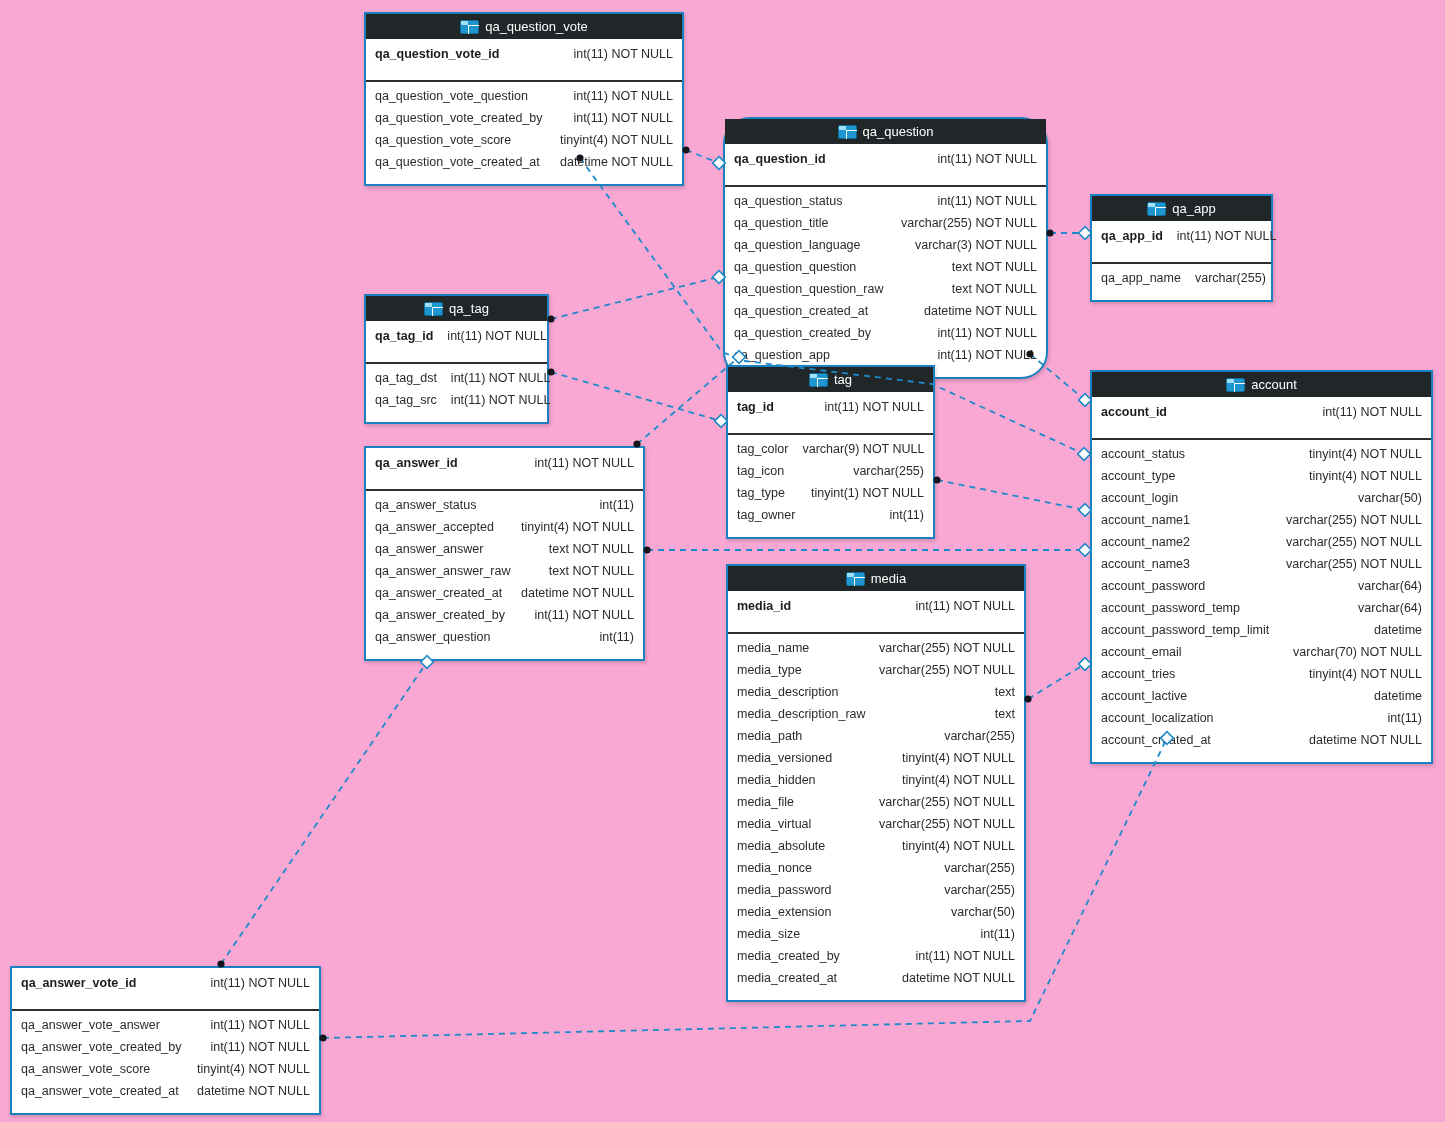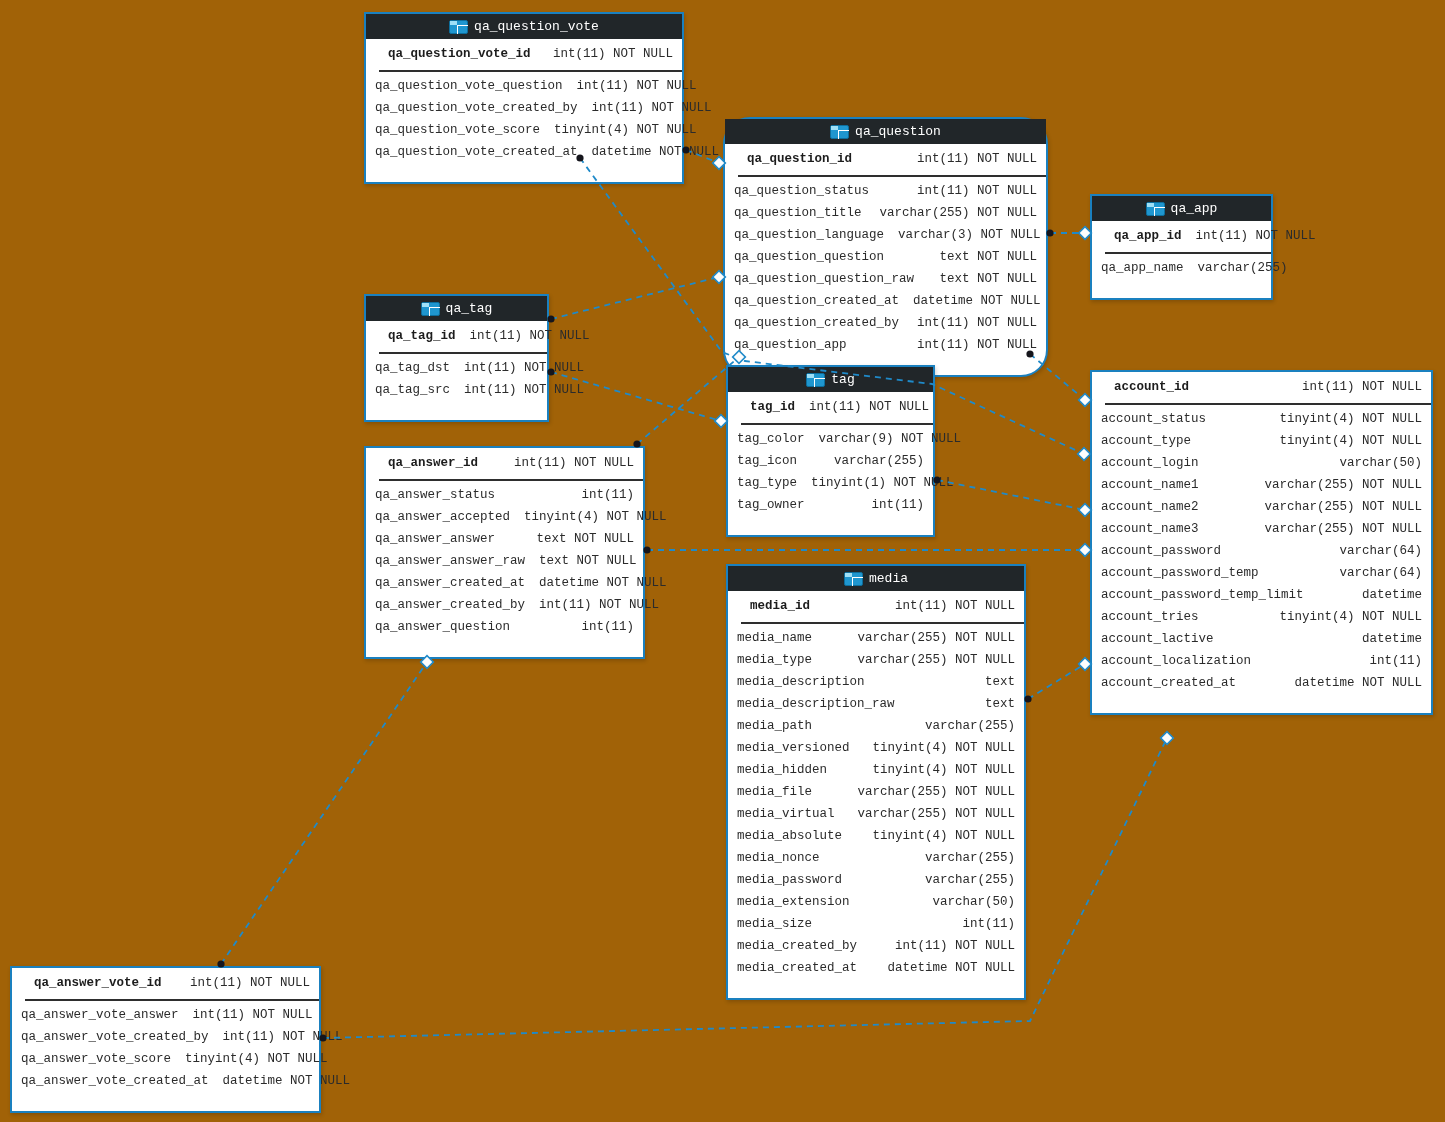--- a/index.html
+++ b/index.html
@@ -1,29 +1,29 @@
 <!DOCTYPE html>
 <html><head>
 <meta charset="utf-8">
 <style>
   html,body{margin:0;padding:0;background:#fafafa;}
-  #canvas{position:relative;width:1445px;height:1122px;background:#a16207;overflow:hidden;
-          font-family:Liberation Mono, monospace;}
+  #canvas{position:relative;width:1445px;height:1122px;background:#f9a8d4;overflow:hidden;
+          font-family:Liberation Sans, sans-serif;}
   svg.rel-layer{position:absolute;left:0;top:0;z-index:3;pointer-events:none;}
   .db-table{position:absolute;z-index:2;background:#ffffff;border:2px solid #1a80bf;
             box-shadow:1px 2px 4px rgba(0,0,0,0.18);box-sizing:border-box;}
   .db-table-header{background:#212629;color:#ffffff;height:25px;display:flex;align-items:center;
                    justify-content:center;font-size:13px;gap:6px;cursor:move;}
   .tbl-icon{width:17px;height:12px;background:#1f96cf;border:1px solid #0e6success;border:1px solid #0d6d9b;
             border-radius:2px;position:relative;flex:0 0 auto;}
   .tbl-icon:before{content:"";position:absolute;left:0;top:0;width:7px;height:4px;background:#9fe0f7;}
   .tbl-icon:after{content:"";position:absolute;left:7px;top:4px;right:-1px;bottom:-1px;
                   border-left:1px solid #ffffff;border-top:1px solid #ffffff;}
-  .pk-section{border-bottom:2px solid #2e2e2e;padding:4px 0 5px 0;margin-left:13px;}
-  .col-section{padding:3px 0 19px 0;}
+  .pk-section{border-bottom:2px solid #2e2e2e;padding:4px 0 15px 0;}
+  .col-section{padding:3px 0 11px 0;}
   .db-row{display:flex;justify-content:space-between;align-items:center;height:22px;
           padding:0 9px;font-size:12.5px;color:#2b2b2b;white-space:nowrap;}
   .db-row .col-name{text-align:left;}
   .db-row .col-type{text-align:right;margin-left:14px;color:#2b2b2b;}
   .pk-section .db-row .col-name{font-weight:bold;color:#1c1c1c;}
 </style>
 </head>
 <body>
 
 <div id="canvas">
@@ -205,20 +205,24 @@
     <span class="col-name">qa_answer_created_by</span>
     <span class="col-type">int(11) NOT NULL</span>
   </div>
         <div class="db-row">
     <span class="col-name">qa_answer_question</span>
     <span class="col-type">int(11)</span>
   </div>
       </div>
   </div>
     <div class="db-table" style="left: 1090px; top: 370px; width: 343px;">
+    <div class="db-table-header">
+      <span class="tbl-icon"></span>
+      <span class="tbl-title">account</span>
+    </div>
     <div class="pk-section">
         <div class="db-row">
     <span class="col-name">account_id</span>
     <span class="col-type">int(11) NOT NULL</span>
   </div>
       </div>
     <div class="col-section">
         <div class="db-row">
     <span class="col-name">account_status</span>
     <span class="col-type">tinyint(4) NOT NULL</span>
@@ -247,20 +251,24 @@
     <span class="col-name">account_password</span>
     <span class="col-type">varchar(64)</span>
   </div>
         <div class="db-row">
     <span class="col-name">account_password_temp</span>
     <span class="col-type">varchar(64)</span>
   </div>
         <div class="db-row">
     <span class="col-name">account_password_temp_limit</span>
     <span class="col-type">datetime</span>
+  </div>
+        <div class="db-row">
+    <span class="col-name">account_email</span>
+    <span class="col-type">varchar(70) NOT NULL</span>
   </div>
         <div class="db-row">
     <span class="col-name">account_tries</span>
     <span class="col-type">tinyint(4) NOT NULL</span>
   </div>
         <div class="db-row">
     <span class="col-name">account_lactive</span>
     <span class="col-type">datetime</span>
   </div>
         <div class="db-row">

